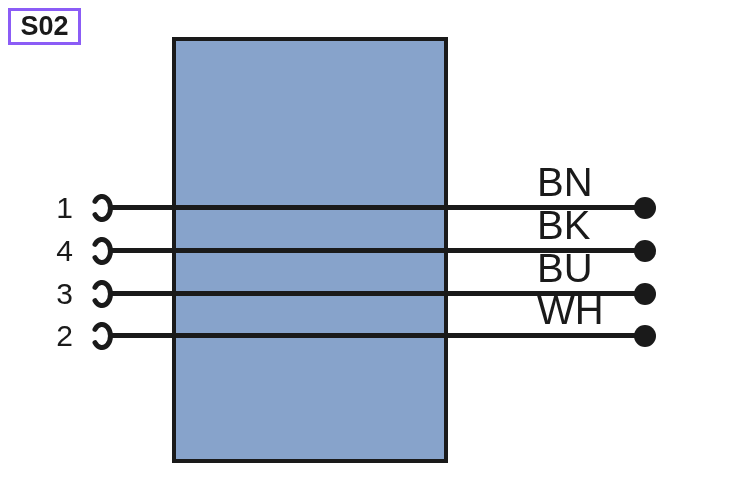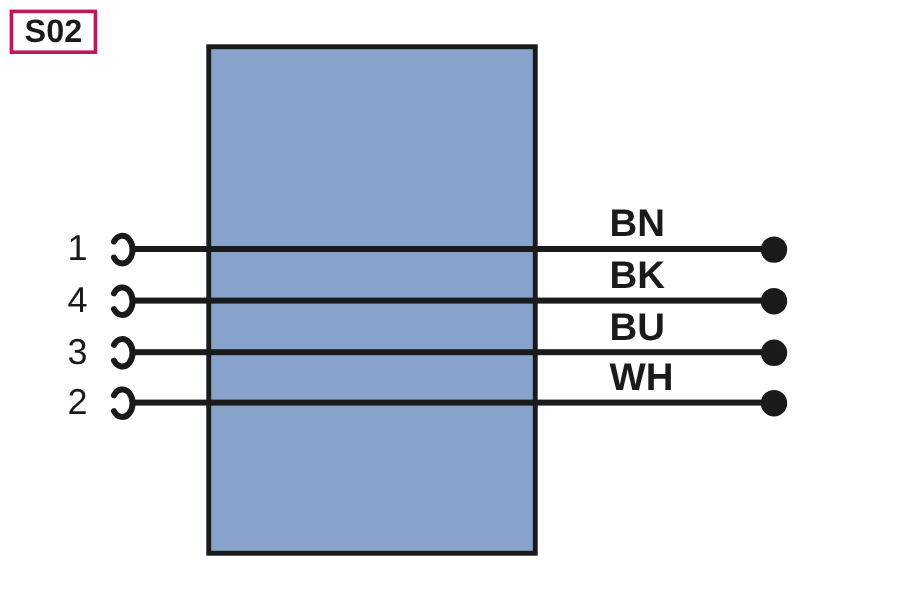--- a/index.html
+++ b/index.html
@@ -16,21 +16,21 @@
     overflow: hidden;
     color: #1a1a1a;
   }
   
   .id-box {
     position: absolute;
     left: 8px;
     top: 8px;
     width: 73px;
     height: 37px;
-    border: 3px solid #be185d;
+    border: 3px solid #8b5cf6;
     box-sizing: border-box;
     display: flex;
     align-items: center;
     justify-content: center;
     font-size: 27px;
     font-weight: 700;
     letter-spacing: 0px;
   }
   
   .body-rect {
@@ -67,27 +67,27 @@
   .wline {
     position: absolute;
     left: 112px;
     top: calc(var(--y) - 3px);
     width: 533px;
     height: 5px;
     background: #1a1a1a;
   }
   .code {
     position: absolute;
-    left: 508px;
+    left: 537px;
     top: calc(var(--y) - 40px);
     height: 34px;
     display: flex;
     align-items: flex-end;
-    font-size: 32px;
-    font-weight: 700;
+    font-size: 40px;
+    font-weight: 400;
     line-height: 1;
   }
   .dot {
     position: absolute;
     left: 634px;
     top: calc(var(--y) - 11px);
     width: 22px;
     height: 22px;
     border-radius: 50%;
     background: #1a1a1a;

